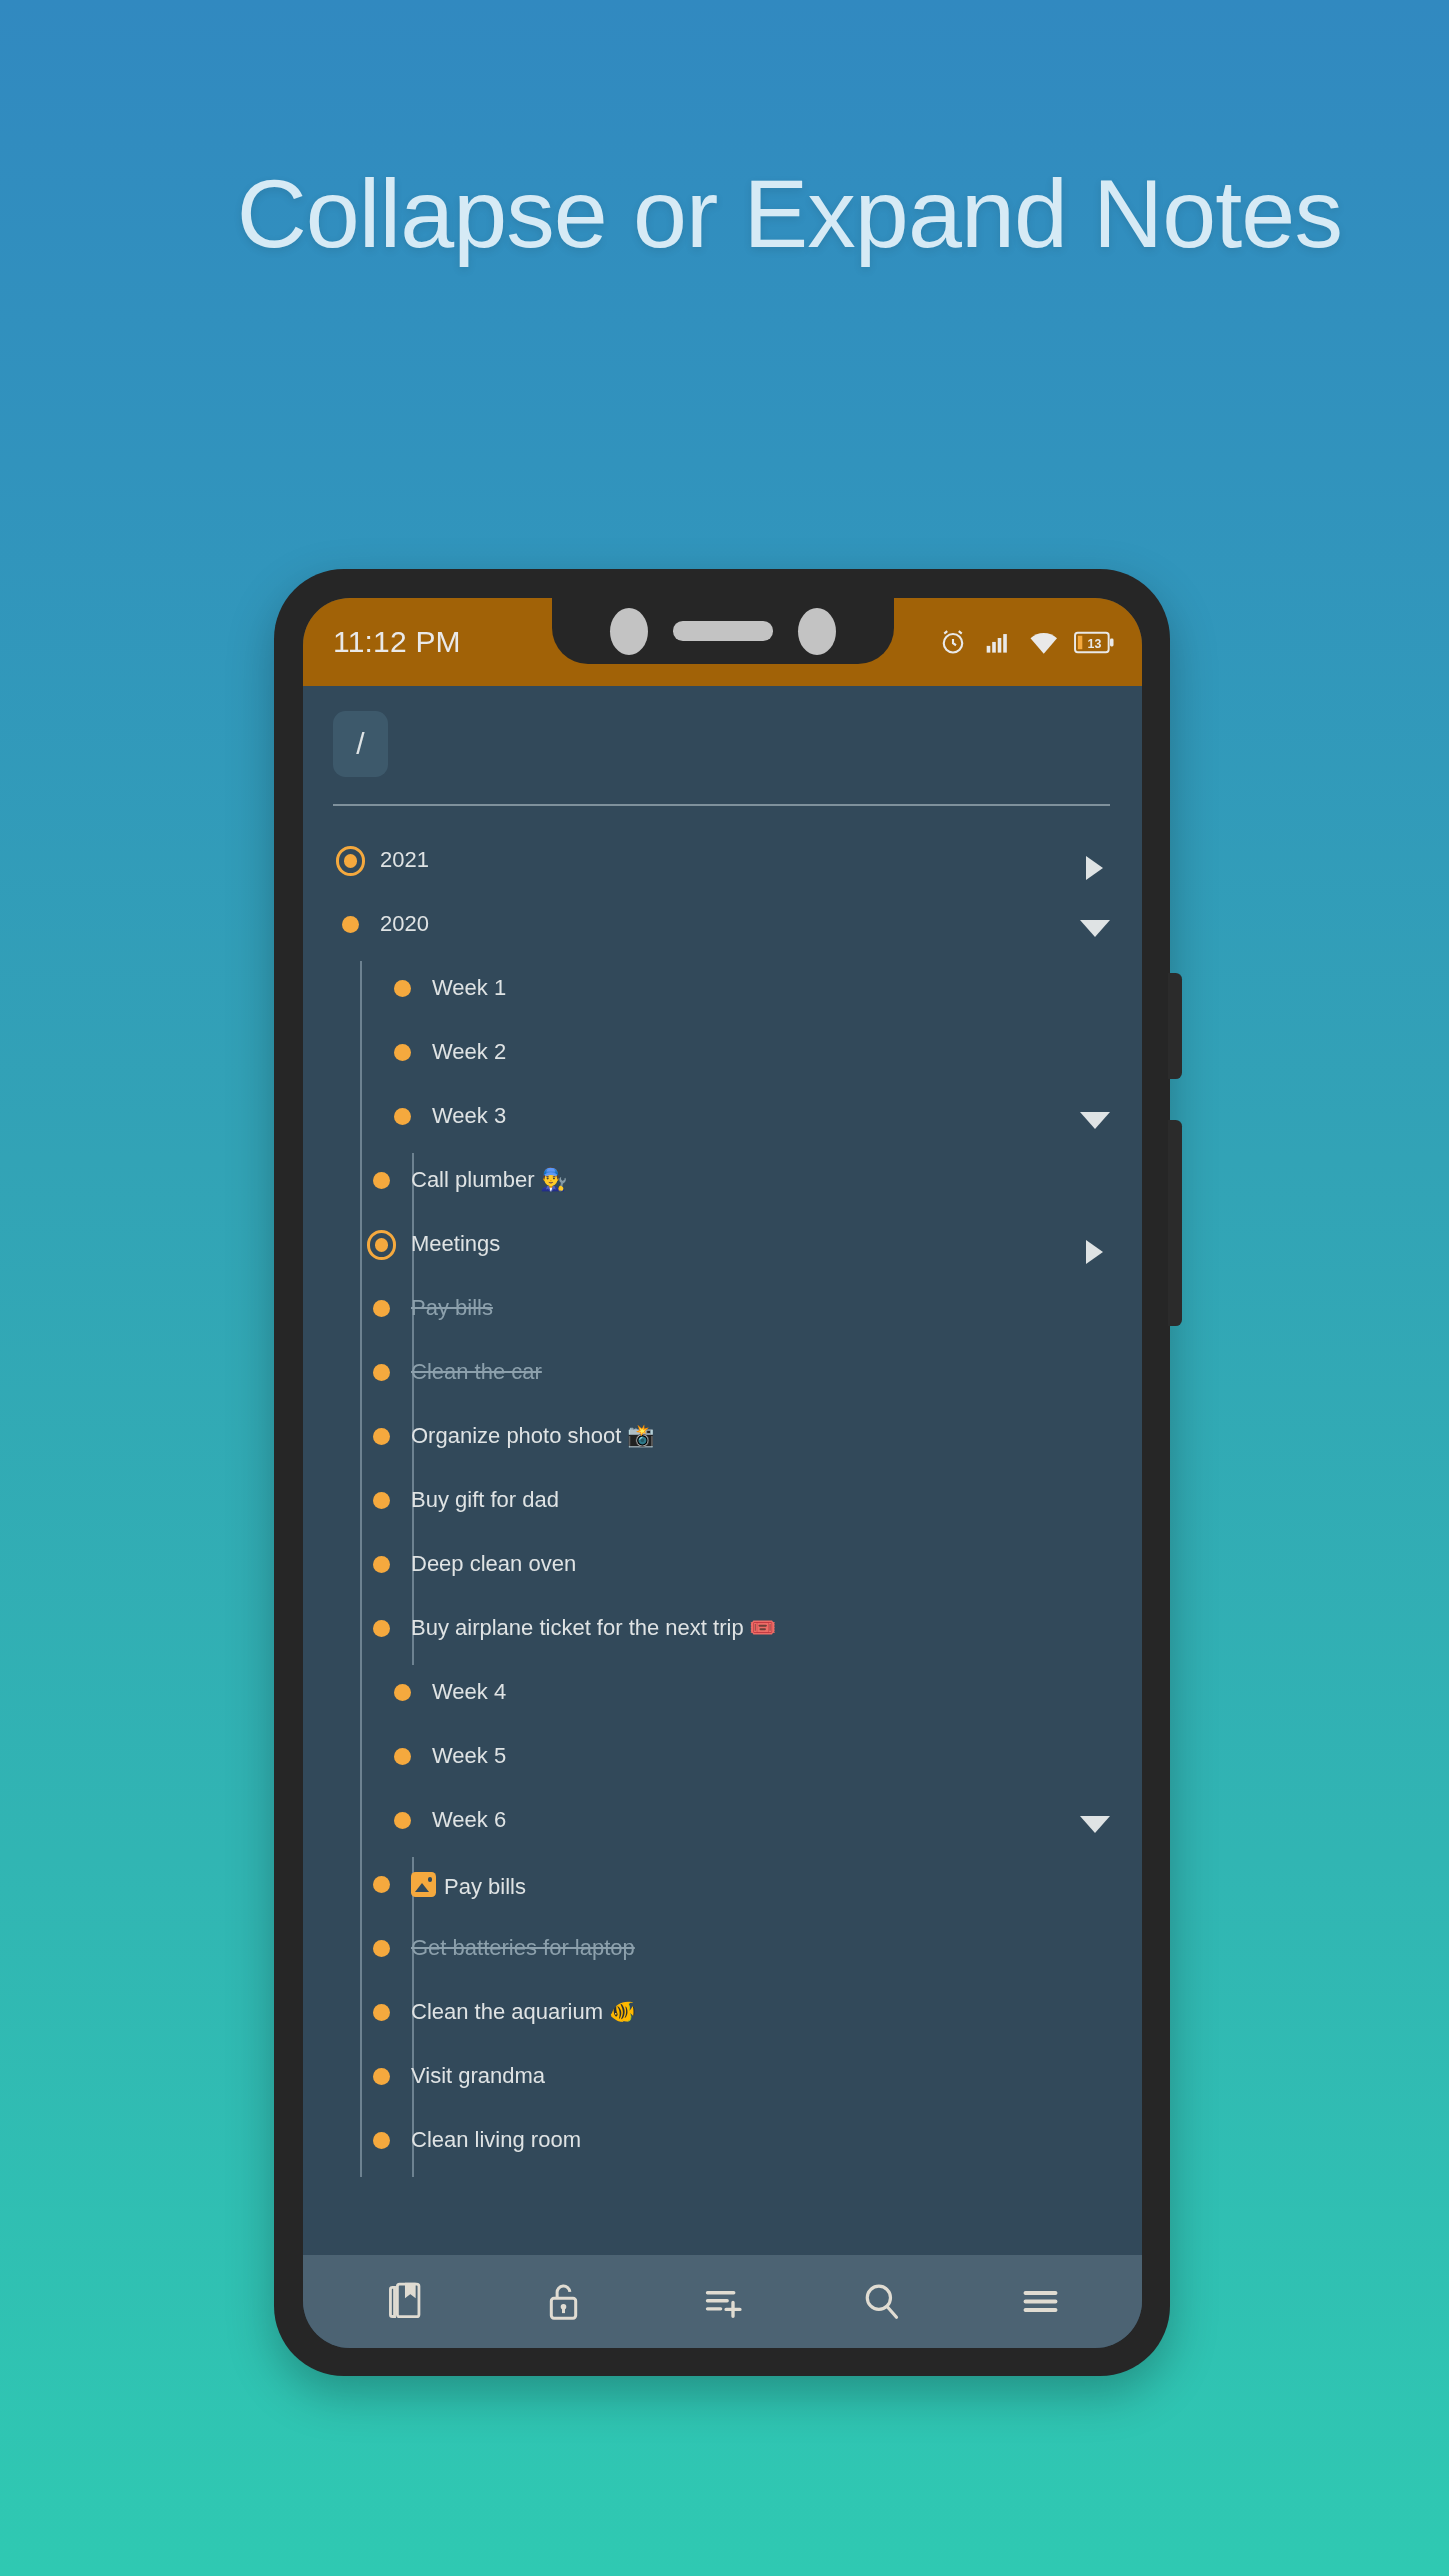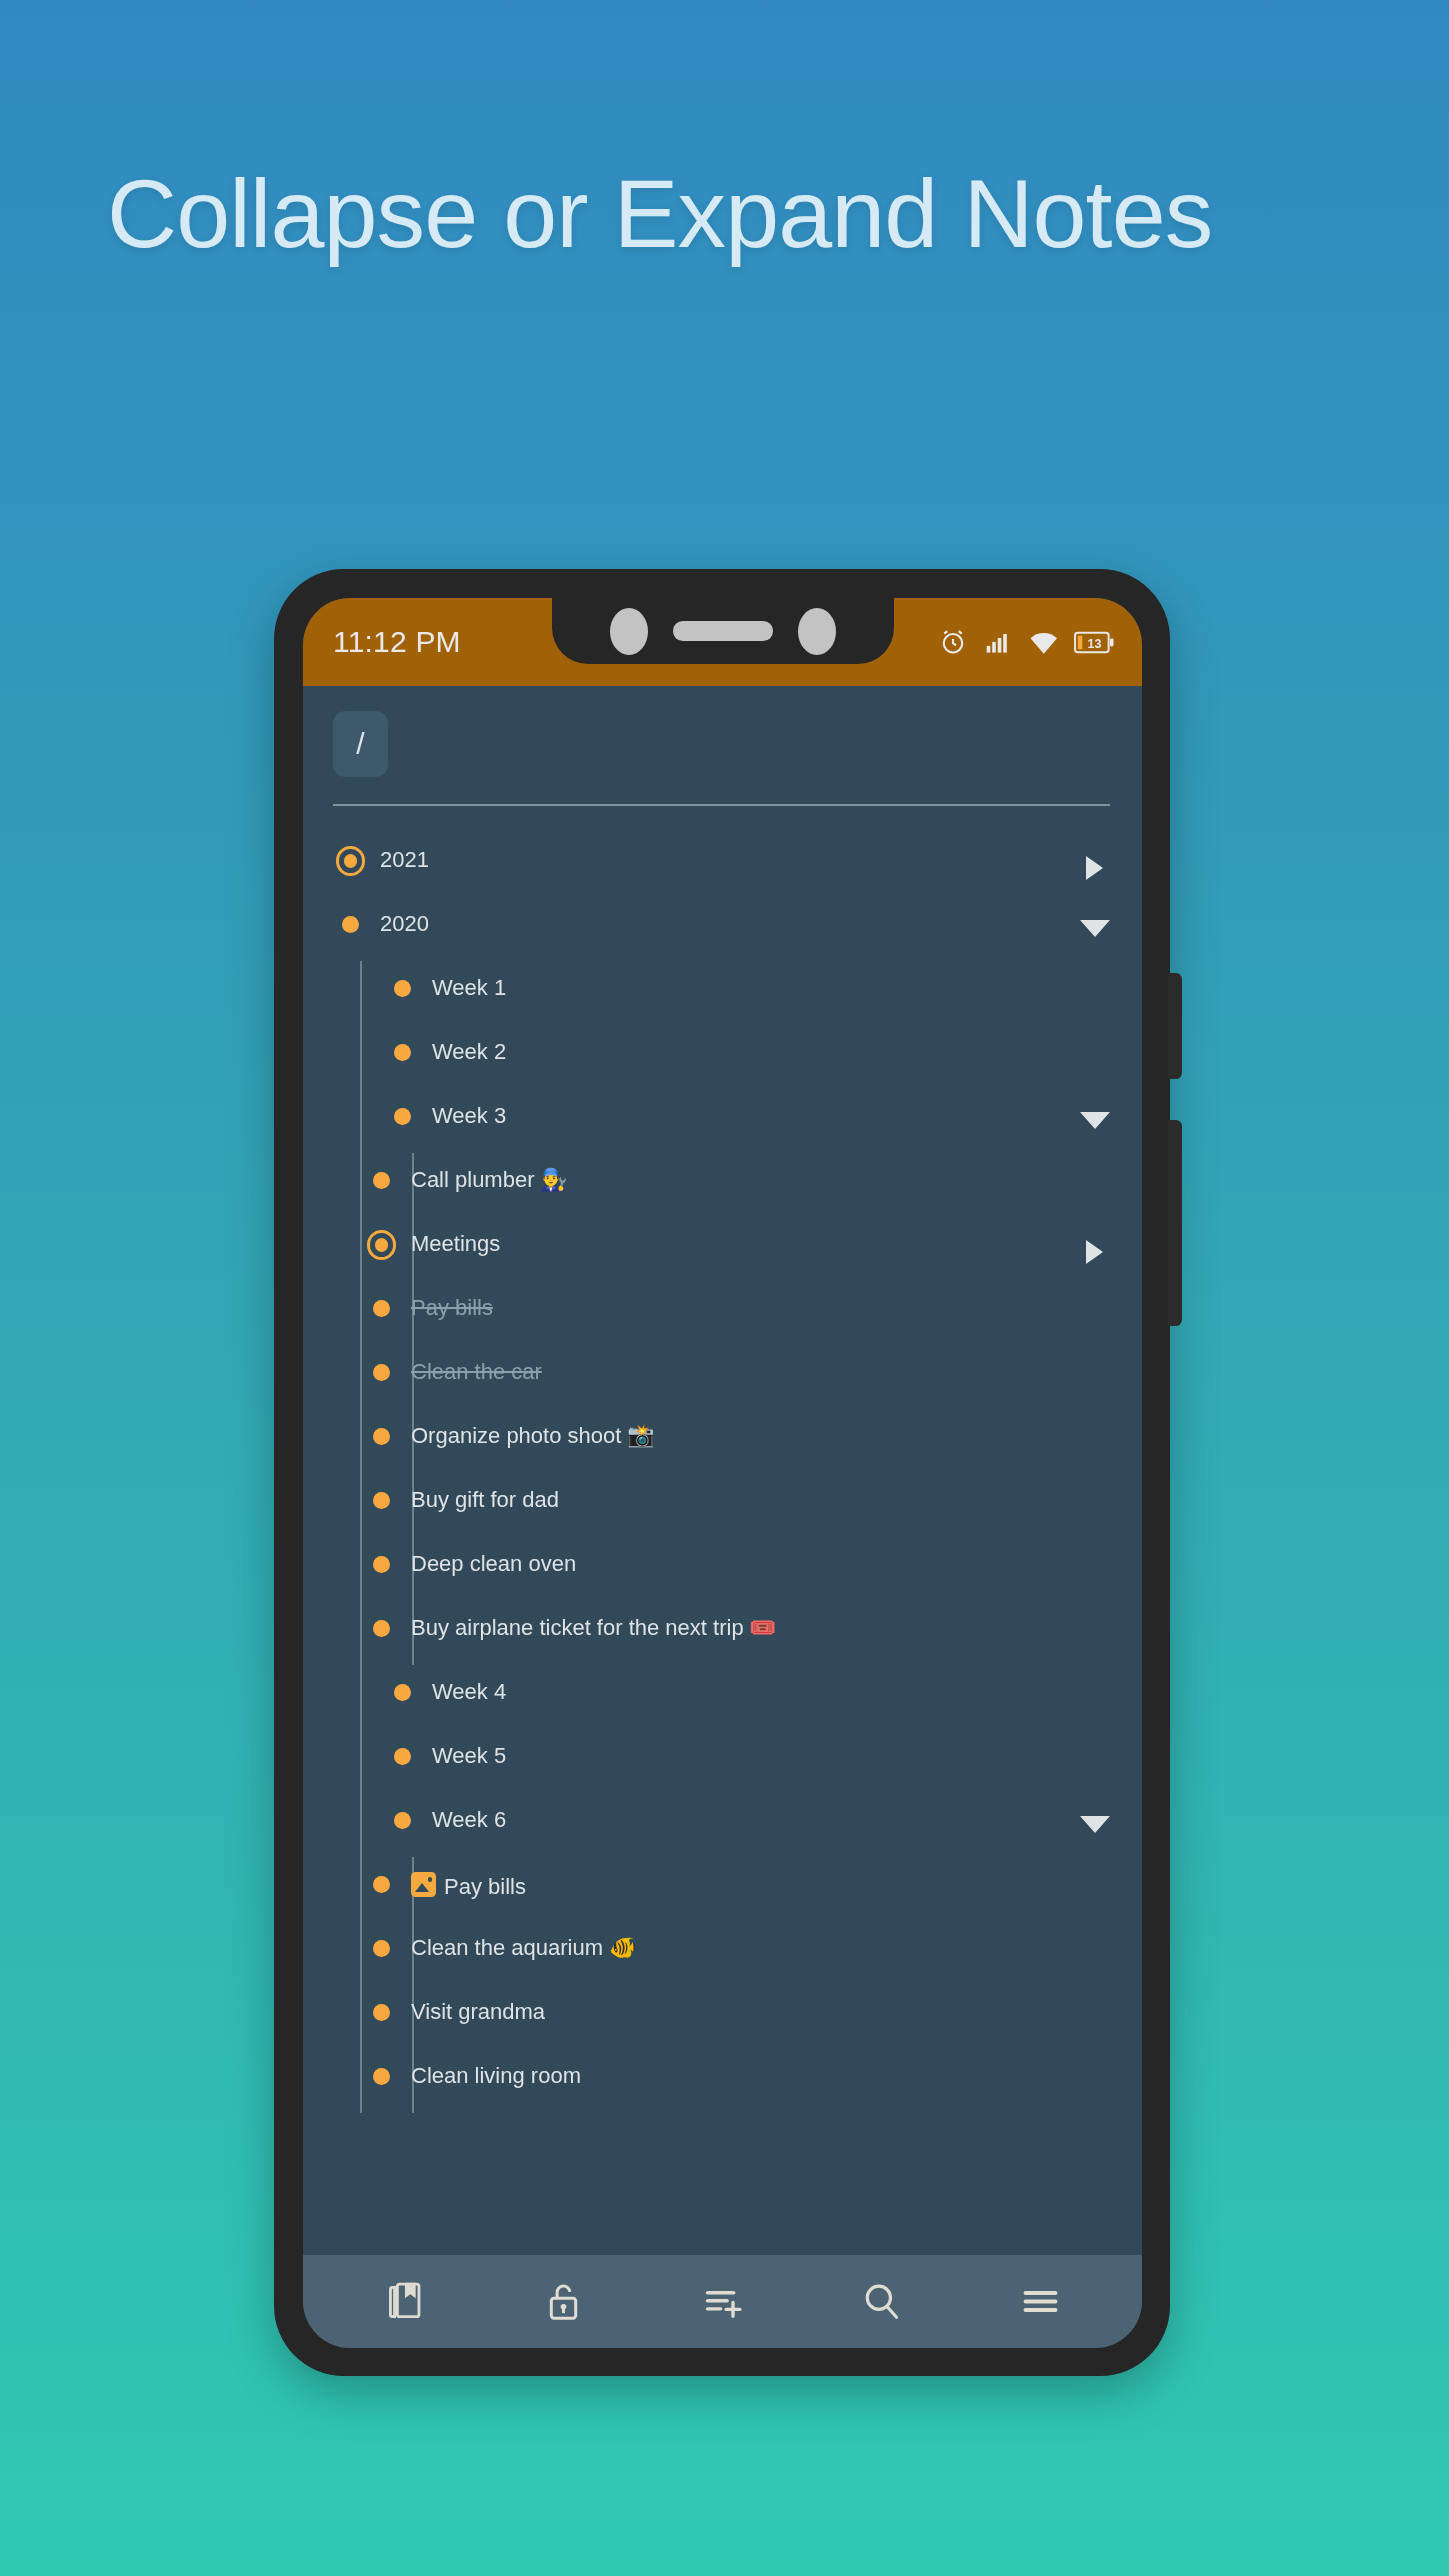--- a/index.html
+++ b/index.html
@@ -8,21 +8,21 @@
     font-family: "Liberation Sans", sans-serif;
     background: linear-gradient(180deg, #3189c0 0%, #3193bd 18%, #32a3b6 45%, #31b5b3 72%, #2fc9b2 100%);
     overflow: hidden;
     position: relative;
   }
 
   
   .headline {
     position:absolute;
     left:0; right:0; top:150px;
-    text-align:left;
+    text-align:right;
     color:#d6eaf5;
     font-size:97px;
     line-height:1.32;
     font-weight:400;
     letter-spacing:-0.9px;
     text-shadow:0 2.7px 9px rgba(0,0,0,0.10);
     padding:0 107px;
   }
 
   
@@ -477,20 +477,32 @@
                 <div class="bullet-wrap">
                   <div class="dot"></div>
                 </div>
                 <div class="label"><span class="attach"></span><span>Pay bills</span></div>
               </div>
               <div class="chev"></div>
             </div>
           </div>
           <div class="kids g2">
             <div class="guide"></div>
+            <div class="row lvl2 done">
+              <div class="row-main">
+                <div class="bullet-wrap">
+                  <div class="dot"></div>
+                </div>
+                <div class="label">Get batteries for laptop</div>
+              </div>
+              <div class="chev"></div>
+            </div>
+          </div>
+          <div class="kids g2">
+            <div class="guide"></div>
             <div class="row lvl2">
               <div class="row-main">
                 <div class="bullet-wrap">
                   <div class="dot"></div>
                 </div>
                 <div class="label">Clean the aquarium 🐠</div>
               </div>
               <div class="chev"></div>
             </div>
           </div>

